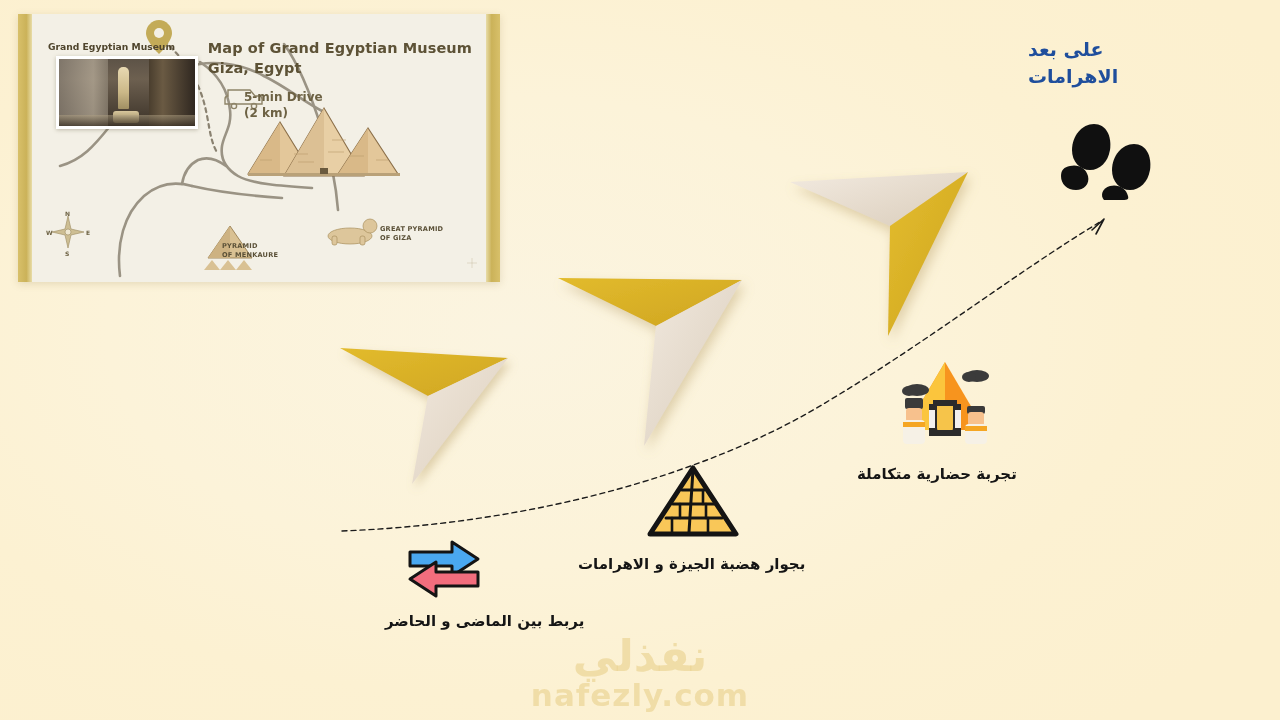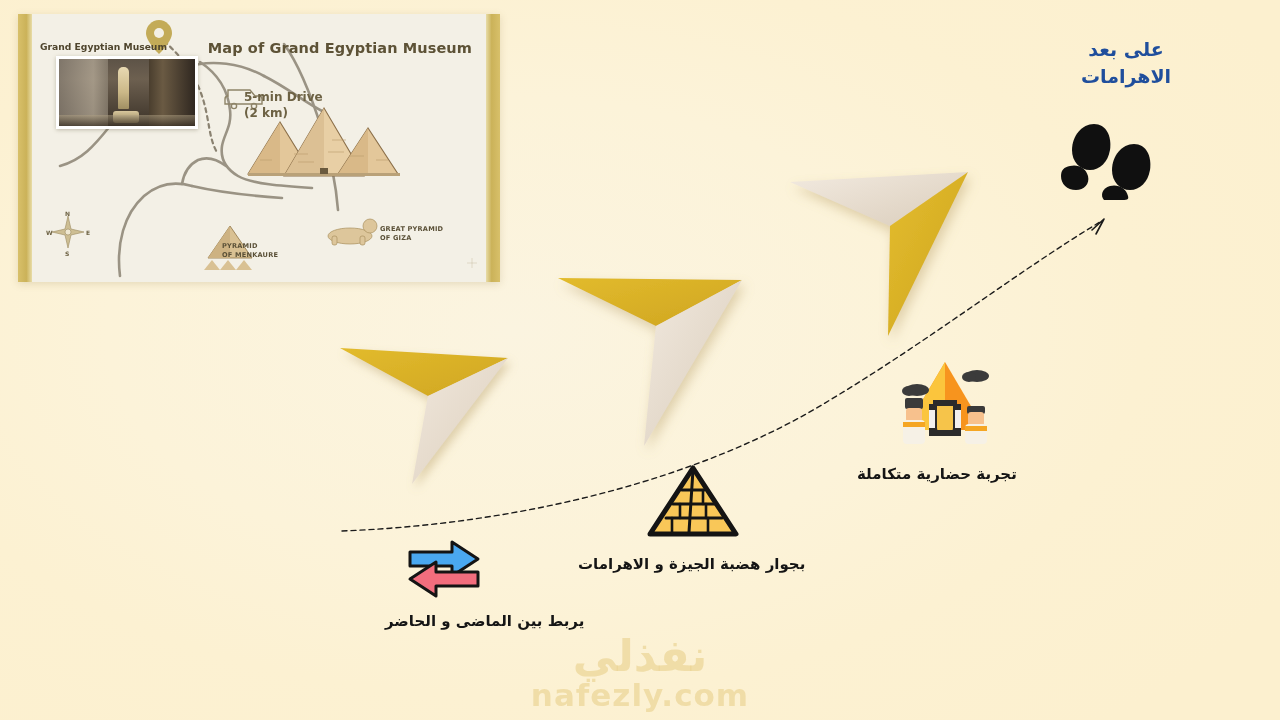--- a/index.html
+++ b/index.html
@@ -50,21 +50,21 @@
     top: 24px;
     color: #5d5236;
     font-family: "DejaVu Sans", sans-serif;
     font-size: 14.5px;
     font-weight: 600;
     line-height: 1.38;
     letter-spacing: .1px;
   }
   .museum-label {
     position: absolute;
-    left: 8px;
+    left: 16px;
     top: 27px;
     color: #4f452d;
     font-size: 9.2px;
     font-weight: 700;
     white-space: nowrap;
   }
   .museum-photo {
     position: absolute;
     left: 24px;
     top: 42px;
@@ -135,24 +135,24 @@
     font-weight:600;
   }
 
   
   .chev { position: absolute; }
   .chev svg { display:block; overflow: visible; }
 
   
   .headline {
     position: absolute;
-    right: 44px;
+    right: 32px;
     top: 36px;
     width: 220px;
-    text-align: center;
+    text-align: left;
     direction: rtl;
     color: #1f4e9c;
     font-family: "DejaVu Sans", sans-serif;
     font-weight: 700;
     font-size: 19px;
     line-height: 1.42;
   }
 
   
   .caption {
@@ -280,20 +280,21 @@
           <circle cx="0" cy="0" r="3" fill="#efe8d2" stroke="#9a8a5f" stroke-width=".6"></circle>
         </g>
 
         <g opacity=".35" stroke="#b7ab8c" stroke-width="1" fill="none">
           <path d="M440 244 v10 M435 249 h10"></path>
         </g>
       </svg>
 
       <div class="map-title">
         <div>Map of Grand Egyptian Museum</div>
+        <div>Giza, Egypt</div>
       </div>
 
       <div class="museum-label">Grand Egyptian Museum</div>
 
       <div class="museum-photo">
         <div class="museum-photo-inner">
           <div class="mp-wall-l"></div>
           <div class="mp-wall-r"></div>
           <div class="mp-statue"></div>
           <div class="mp-base"></div>

